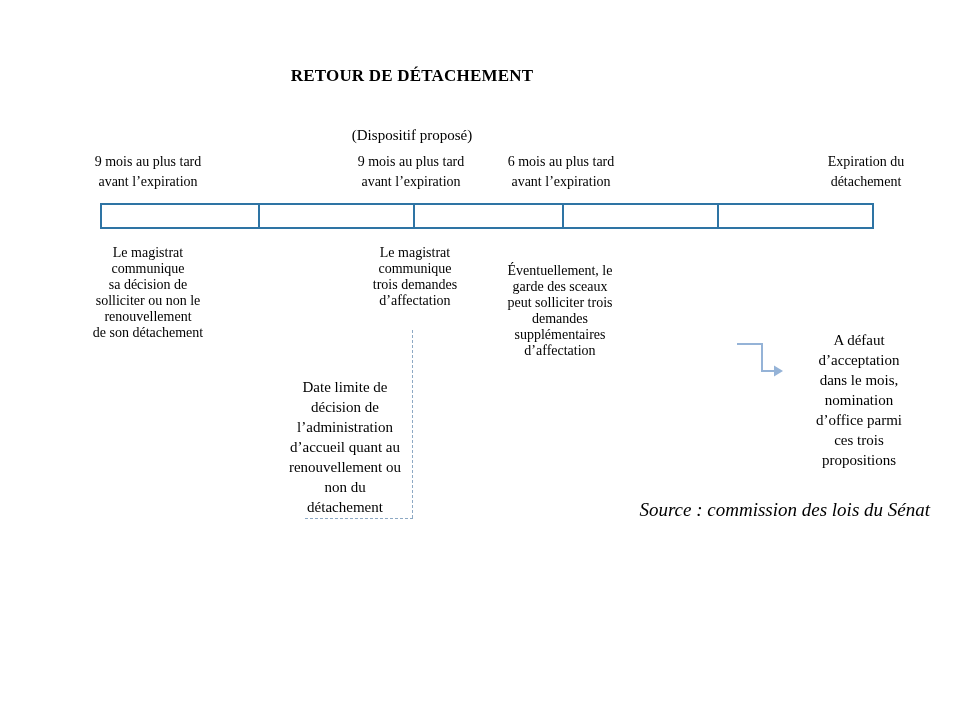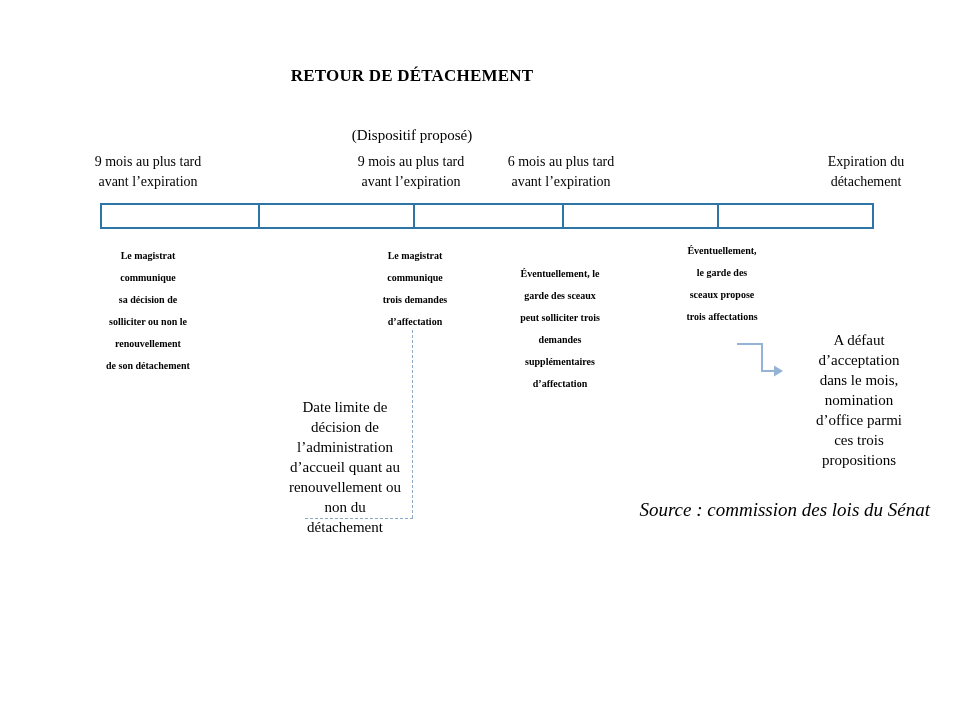--- a/index.html
+++ b/index.html
@@ -4,21 +4,21 @@
 <style>
   html,body{margin:0;padding:0;background:#fff;}
   #page{position:relative;width:960px;height:720px;background:#ffffff;overflow:hidden;
         font-family:"Liberation Serif","DejaVu Serif",serif;color:#000;}
   .abs{position:absolute;}
   .center{text-align:center;}
   .ml{white-space:pre-line;}
   .title{font-size:17px;font-weight:bold;letter-spacing:.2px;}
   .subtitle{font-size:15px;font-weight:normal;margin-top:41px;}
   .toplabel{font-size:14px;line-height:20px;text-align:center;}
-  .step{font-size:10px;line-height:22px;font-weight:bold;}
+  .step{font-size:14px;line-height:16px;}
   .note{font-size:15px;line-height:20px;}
   .bar{box-sizing:border-box;border:2px solid #2e74a4;background:#ffffff;}
   .bar-divider{position:absolute;top:0;bottom:0;width:2px;background:#2e74a4;}
   .dash-v{border-left:1px dashed #8da9c4;}
   .dash-h{border-top:1px dashed #8da9c4;}
   .source{font-size:19px;font-style:italic;text-align:right;}
 </style>
 </head>
 <body>
 
@@ -54,39 +54,35 @@
   <div class="abs center step ml" style="left:315px;top:245px;width:200px;">Le magistrat
 communique
 trois demandes
 d’affectation</div>
   <div class="abs center step ml" style="left:460px;top:243px;width:200px;margin-top:20px;">Éventuellement, le
 garde des sceaux
 peut solliciter trois
 demandes
 supplémentaires
 d’affectation</div>
-  <div class="abs center step ml" style="left:622px;top:240px;width:200px;">Éventuellement,
-le garde des
-sceaux propose
-trois affectations</div>
 
   <svg class="abs" style="left:734px;top:340px;" width="52" height="40" viewBox="0 0 52 40">
     <path d="M 3 4 L 28 4 L 28 31 L 40 31" fill="none" stroke="#95b3d7" stroke-width="2"></path>
     <polygon points="40,25.5 49,31 40,36.5" fill="#95b3d7"></polygon>
   </svg>
 
   <div class="abs center note ml" style="left:769px;top:330px;width:180px;">A défaut
 d’acceptation
 dans le mois,
 nomination
 d’office parmi
 ces trois
 propositions</div>
 
-  <div class="abs center note ml" style="left:245px;top:377px;width:200px;margin-top:20px;">Date limite de
+  <div class="abs center note ml" style="left:245px;top:377px;width:200px;">Date limite de
 décision de
 l’administration
 d’accueil quant au
 renouvellement ou
 non du
 détachement</div>
 
   <div class="abs dash-v" style="left:412px;top:330px;height:188px;width:0;"></div>
   <div class="abs dash-h" style="left:305px;top:518px;width:108px;height:0;"></div>
 

